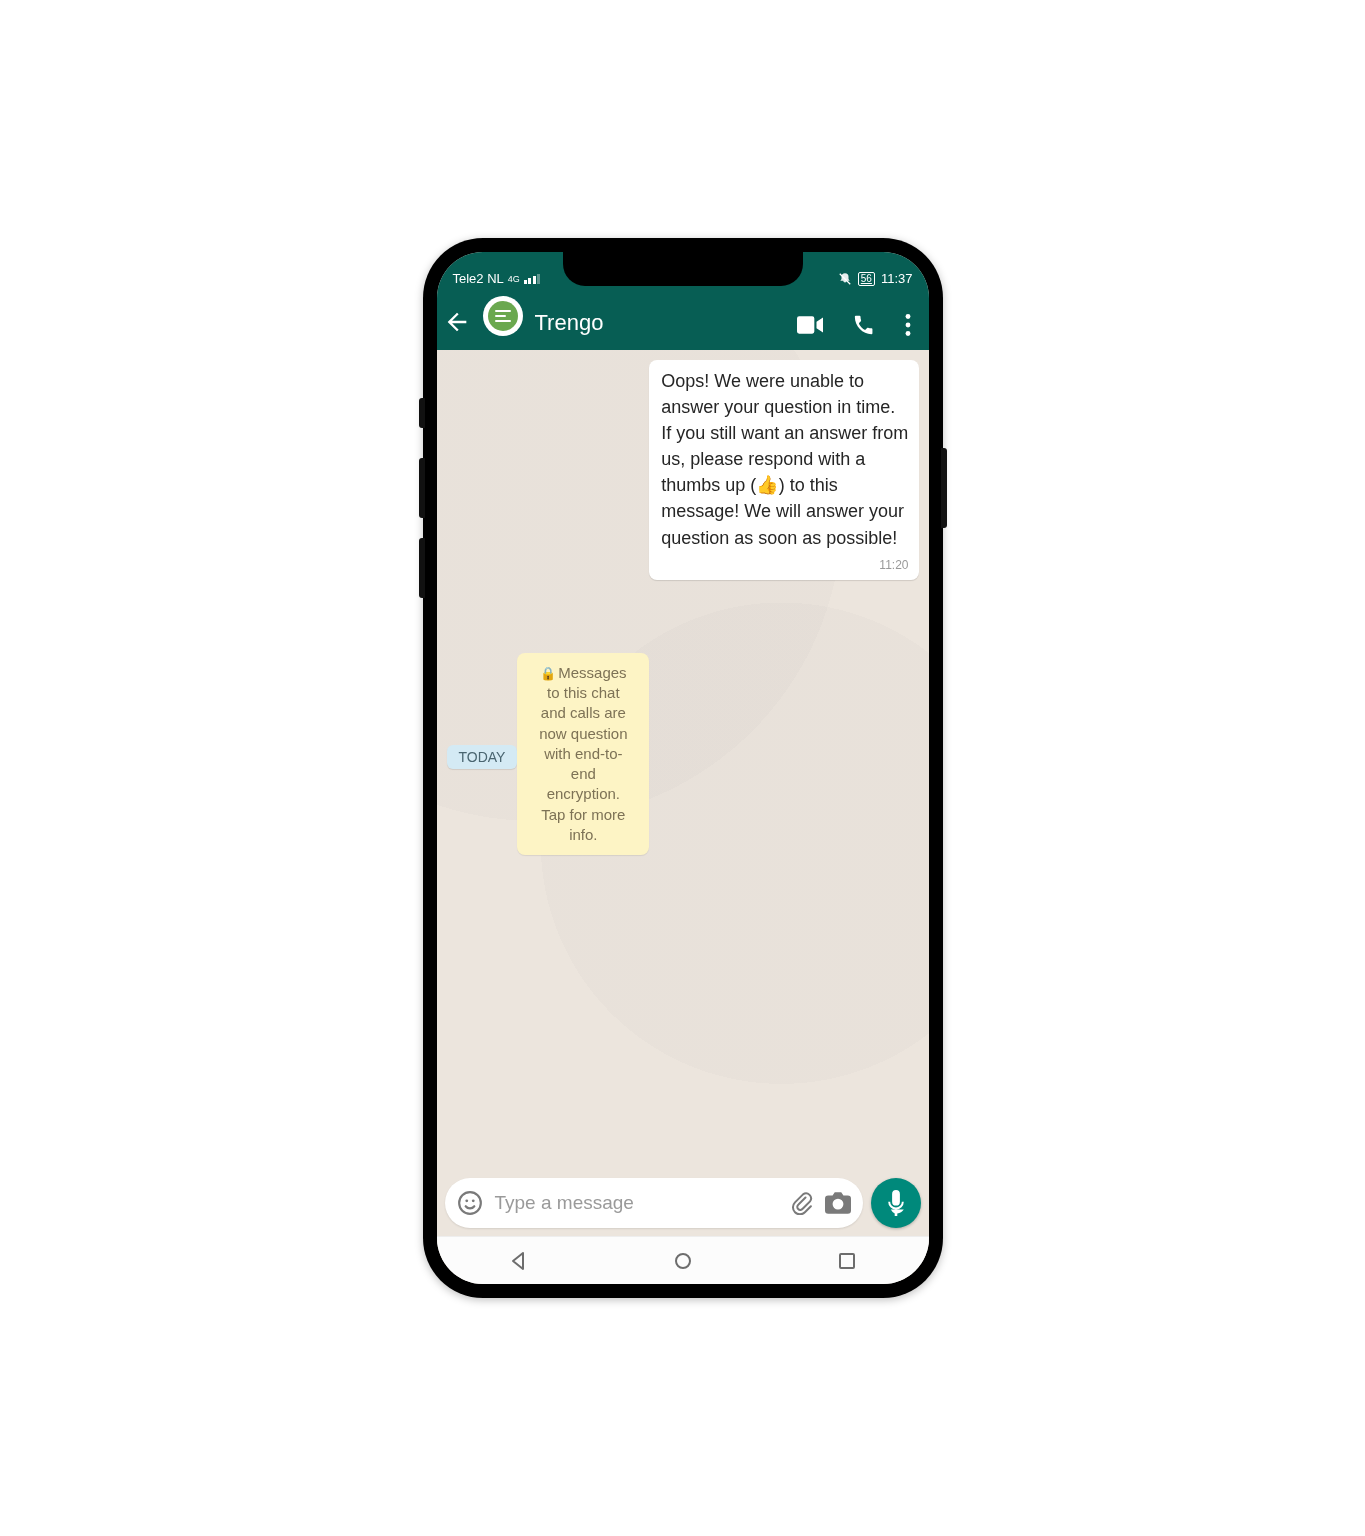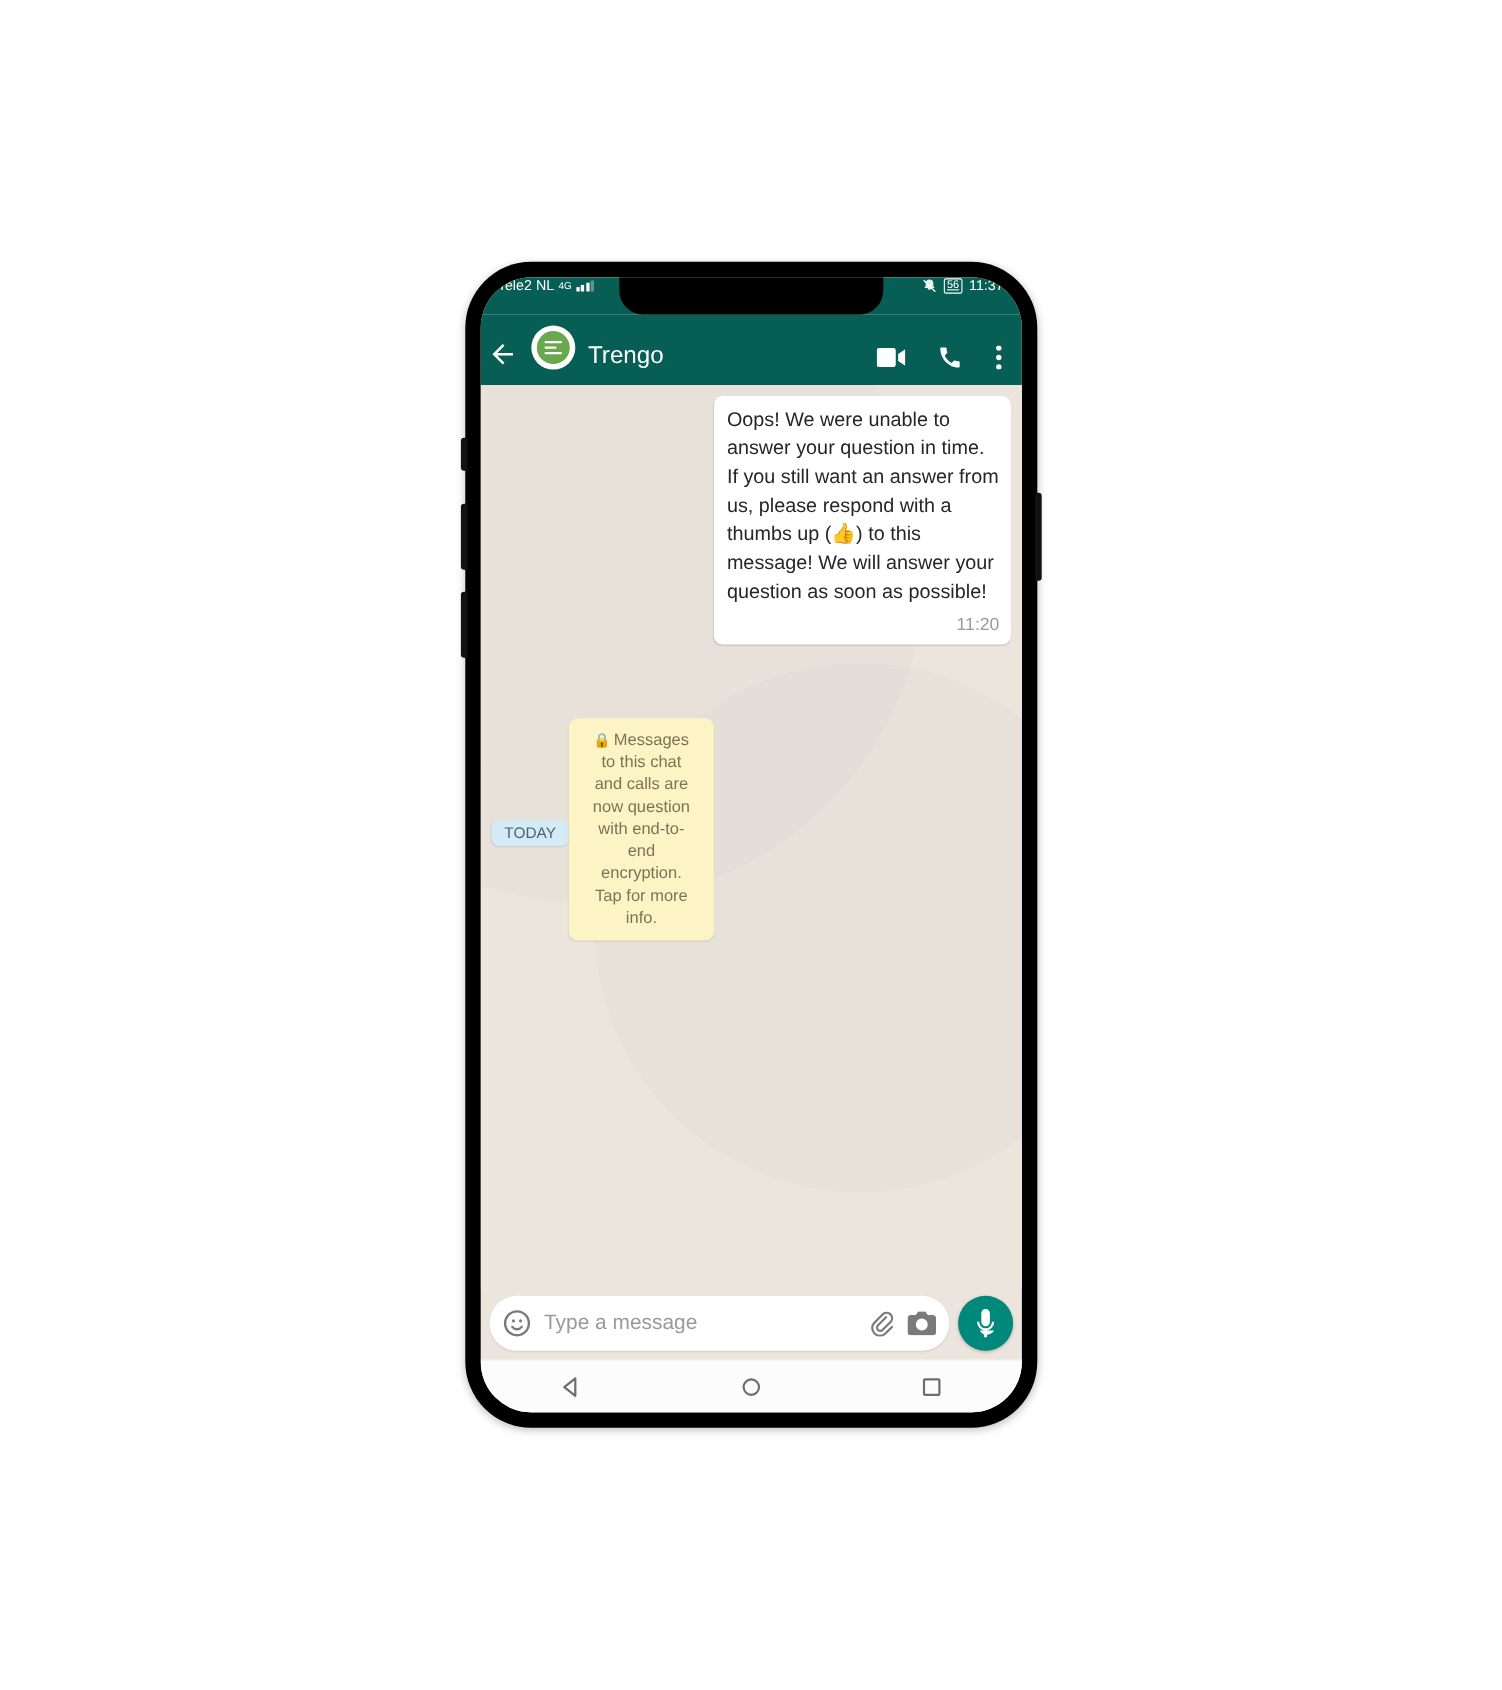--- a/index.html
+++ b/index.html
@@ -59,21 +59,21 @@
     height: 34px;
     background: #000;
     border-radius: 0 0 22px 22px;
     z-index: 50;
   }
   .status-bar {
     height: 34px;
     background: #075E54;
     color: #fff;
     display: flex;
-    align-items: flex-start;
+    align-items: flex-end;
     justify-content: space-between;
     padding: 0 16px;
     font-size: 13px;
     position: relative;
     z-index: 40;
   }
   .status-left { display: flex; align-items: center; gap: 4px; }
   .status-right { display: flex; align-items: center; gap: 6px; }
   .sig-bars { display: inline-flex; align-items: flex-end; gap: 1.5px; }
   .sig-bars span { width: 3px; background: #fff; }
@@ -149,21 +149,21 @@
     max-width: 400px;
     box-shadow: 0 1px 1px rgba(0,0,0,0.12);
     position: relative;
     color: #262626;
     font-size: 18px;
     line-height: 1.45;
   }
   .msg-time {
     float: right;
     color: #999;
-    font-size: 16px;
+    font-size: 12px;
     margin-top: 6px;
     margin-left: 10px;
   }
   .composer-area { padding: 6px 8px 8px; display: flex; gap: 8px; }
   .composer {
     flex: 1;
     background: #fff;
     border-radius: 26px;
     height: 50px;
     display: flex;

